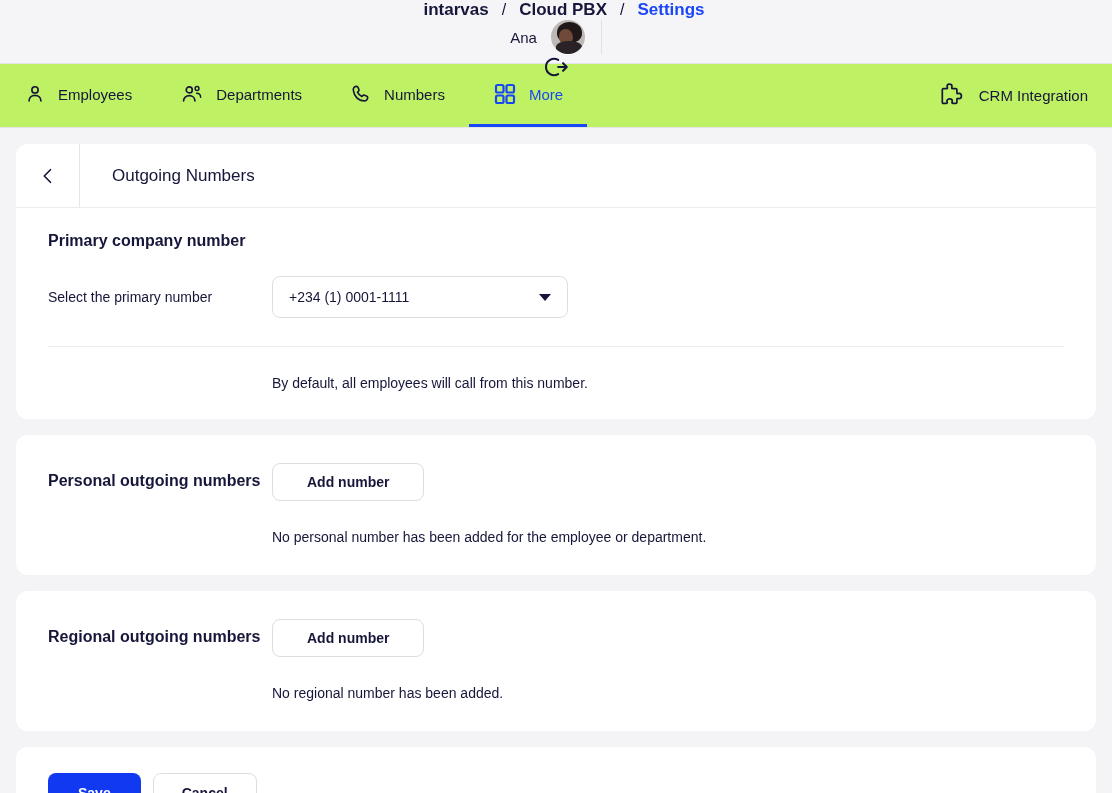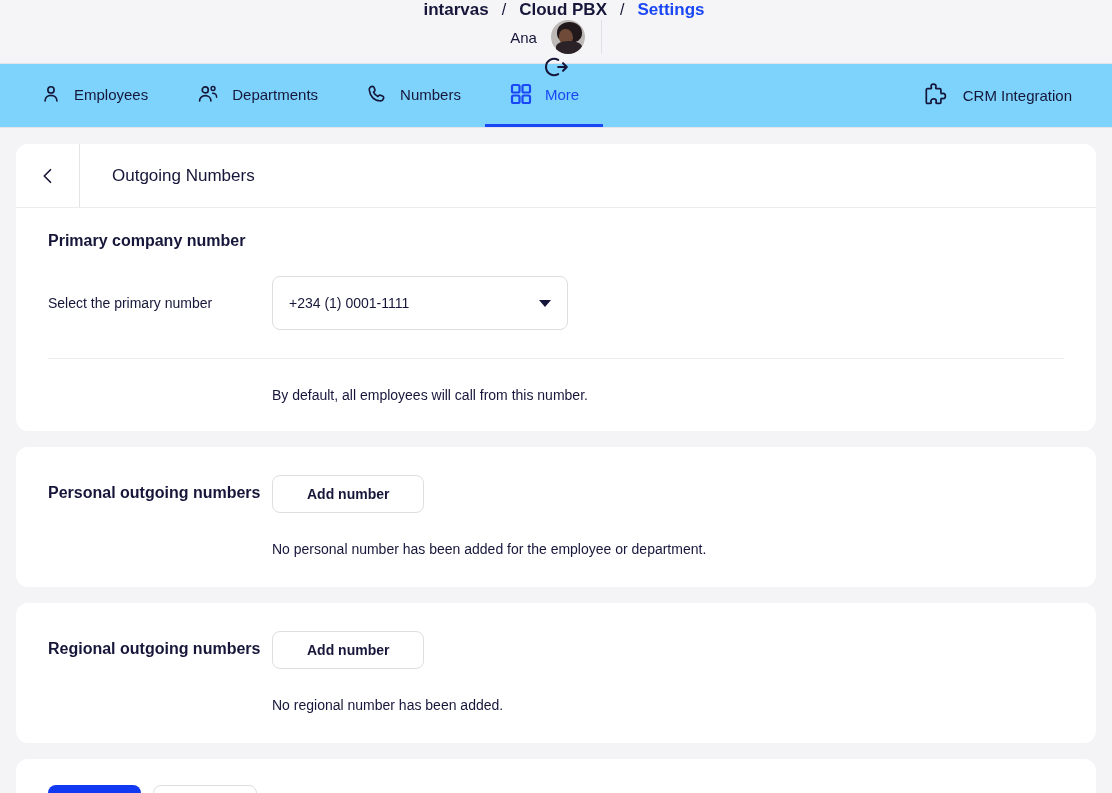--- a/index.html
+++ b/index.html
@@ -80,24 +80,24 @@
     left: 5px; bottom: 0;
   }
   .logout-box {
     width: 64px; height: 64px;
     display: flex; align-items: center; justify-content: center;
   }
 
   
   .tabbar {
     height: 64px;
-    background: #7dd3fc;
+    background: #bef264;
     display: flex;
     align-items: stretch;
-    padding: 0 32px;
+    padding: 0 16px;
     border-bottom: 1px solid #e4e4ea;
   }
   .tabs { display: flex; align-items: stretch; gap: 0; }
   .tab {
     display: flex;
     align-items: center;
     gap: 12px;
     padding: 0 24px;
     cursor: pointer;
     border-bottom: 3px solid transparent;
@@ -144,21 +144,21 @@
 
   .row { display: flex; align-items: center; }
   .row-label {
     width: 224px;
     font-size: 14px;
     color: #16163a;
     flex: none;
   }
   .select {
     width: 296px;
-    height: 54px;
+    height: 42px;
     border: 1px solid #dededf;
     border-radius: 8px;
     background: #fff;
     display: flex;
     align-items: center;
     justify-content: space-between;
     padding: 0 16px;
     font-size: 14px;
     cursor: pointer;
   }

